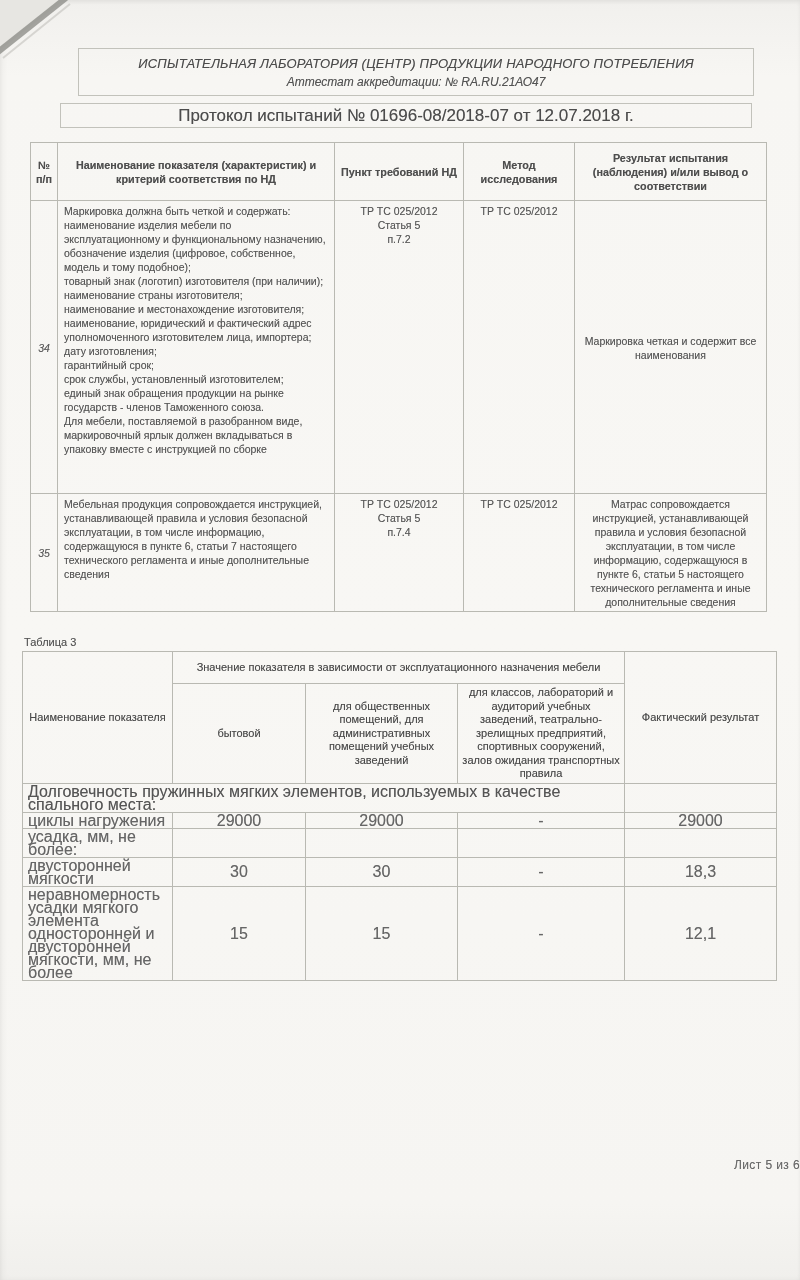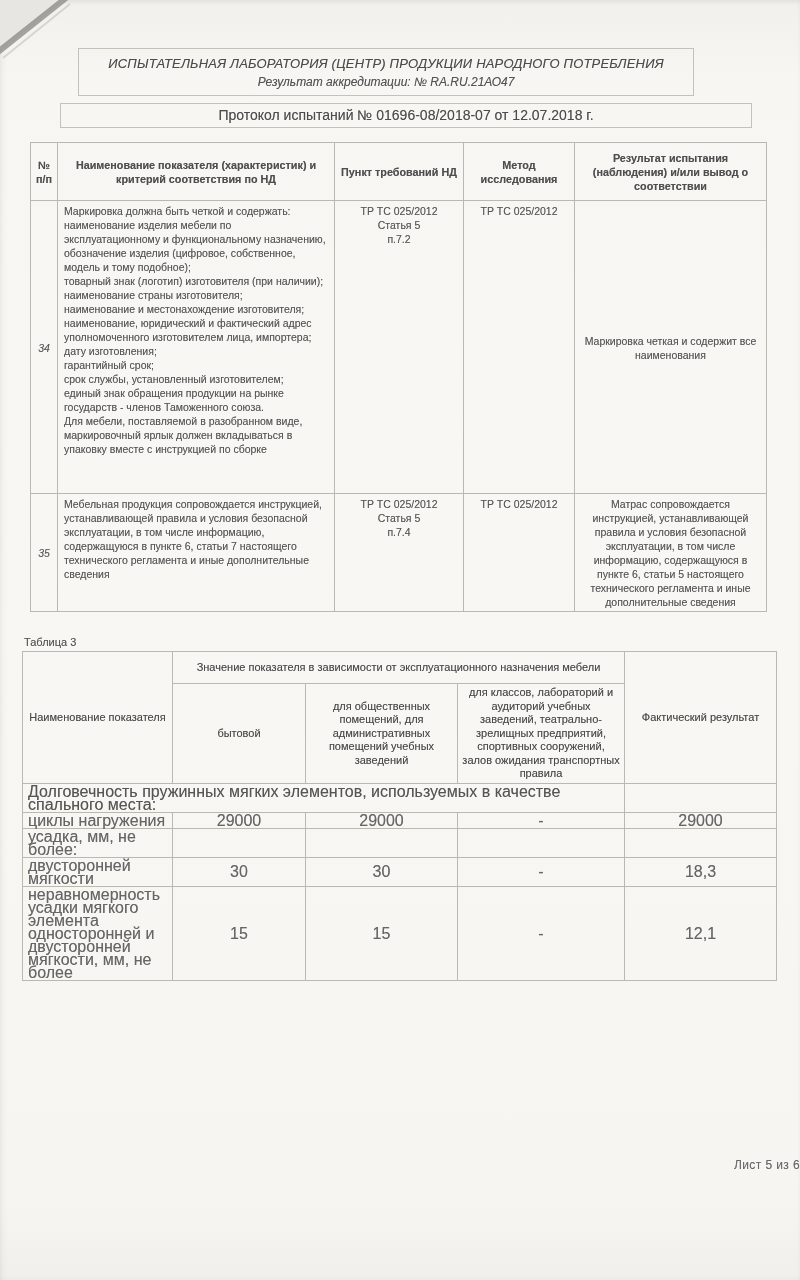--- a/index.html
+++ b/index.html
@@ -12,34 +12,34 @@
     box-shadow:inset 0 2px 4px rgba(0,0,0,0.05), inset 3px 0 6px rgba(0,0,0,0.04);
     font-family:"Liberation Sans", sans-serif;
     color:#575757;
     overflow:hidden;
   }
   .page * { text-shadow:0 0 0.6px rgba(100,100,100,0.55); }
   .corner-fold { position:absolute; top:0; left:0; }
   .content { padding:48px 30px 0 30px; }
 
   .header-box {
-    width:616px; margin-left:48px;
+    width:676px; margin-left:48px;
     border:1px solid #c2c2bb;
     text-align:center;
     padding:6px 6px 5px 6px;
     color:#4c4c4c;
   }
   .header-line { font-style:italic; font-size:13px; line-height:17px; letter-spacing:0.2px; }
   .accreditation { font-style:italic; font-size:12px; line-height:16px; margin-top:2px; color:#545454; }
 
   .protocol-box {
     width:692px; margin:7px 0 0 30px;
     border:1px solid #c2c2bb;
     text-align:center;
-    font-size:14px; line-height:15px;
+    font-size:17px; line-height:15px;
     padding:4px 0 4px 0;
     color:#4c4c4c;
   }
 
   table { border-collapse:collapse; table-layout:fixed; }
   td, th { border:1px solid #b9b9b2; }
 
   .main-table { width:736px; margin-top:14px; }
   .main-table th {
     font-size:10.8px; font-weight:bold; color:#4e4e4e;
@@ -93,21 +93,21 @@
   <svg class="corner-fold" width="130" height="90" viewBox="0 0 130 90">
     <polygon points="0,0 64,0 0,50" fill="#e7e6e2"></polygon>
     <path d="M-2,52 L66,-2" stroke="#8f8f8a" stroke-width="6" fill="none" opacity="0.8"></path>
     <path d="M3,58 L70,4" stroke="#c9c8c3" stroke-width="2" fill="none" opacity="0.7"></path>
   </svg>
 
   <div class="content">
 
     <div class="header-box">
       <div class="header-line">ИСПЫТАТЕЛЬНАЯ ЛАБОРАТОРИЯ (ЦЕНТР) ПРОДУКЦИИ НАРОДНОГО ПОТРЕБЛЕНИЯ</div>
-      <div class="accreditation">Результат аккредитации: № RA.RU.21АО47</div>
+      <div class="accreditation">Аттестат аккредитации: № RA.RU.21АО47</div>
     </div>
 
     <div class="protocol-box">
       <span>Протокол испытаний № 01696-08/2018-07 от 12.07.2018 г.</span>
     </div>
 
     <table class="main-table">
       <colgroup>
         <col style="width:27px">
           <col style="width:277px">

